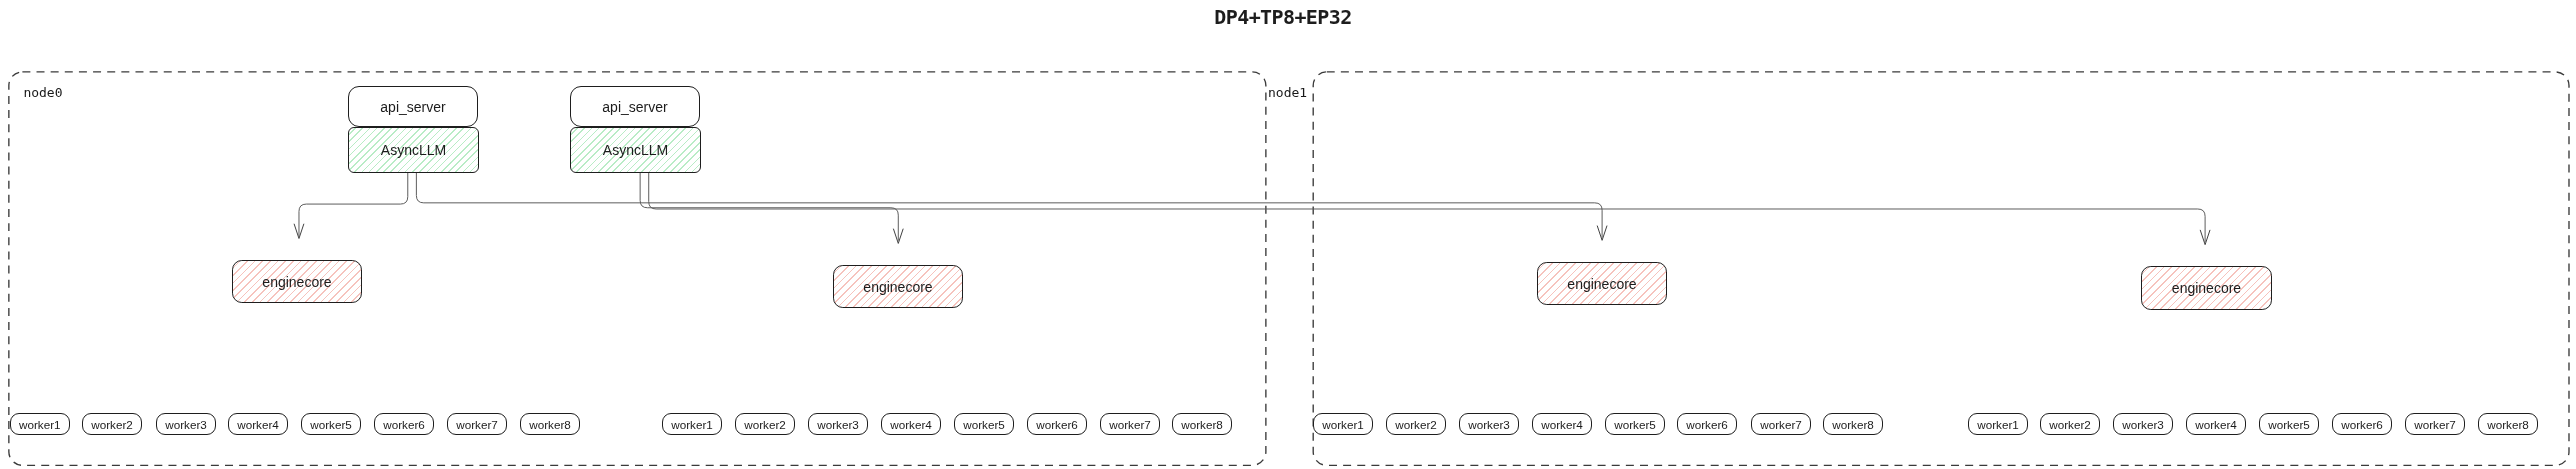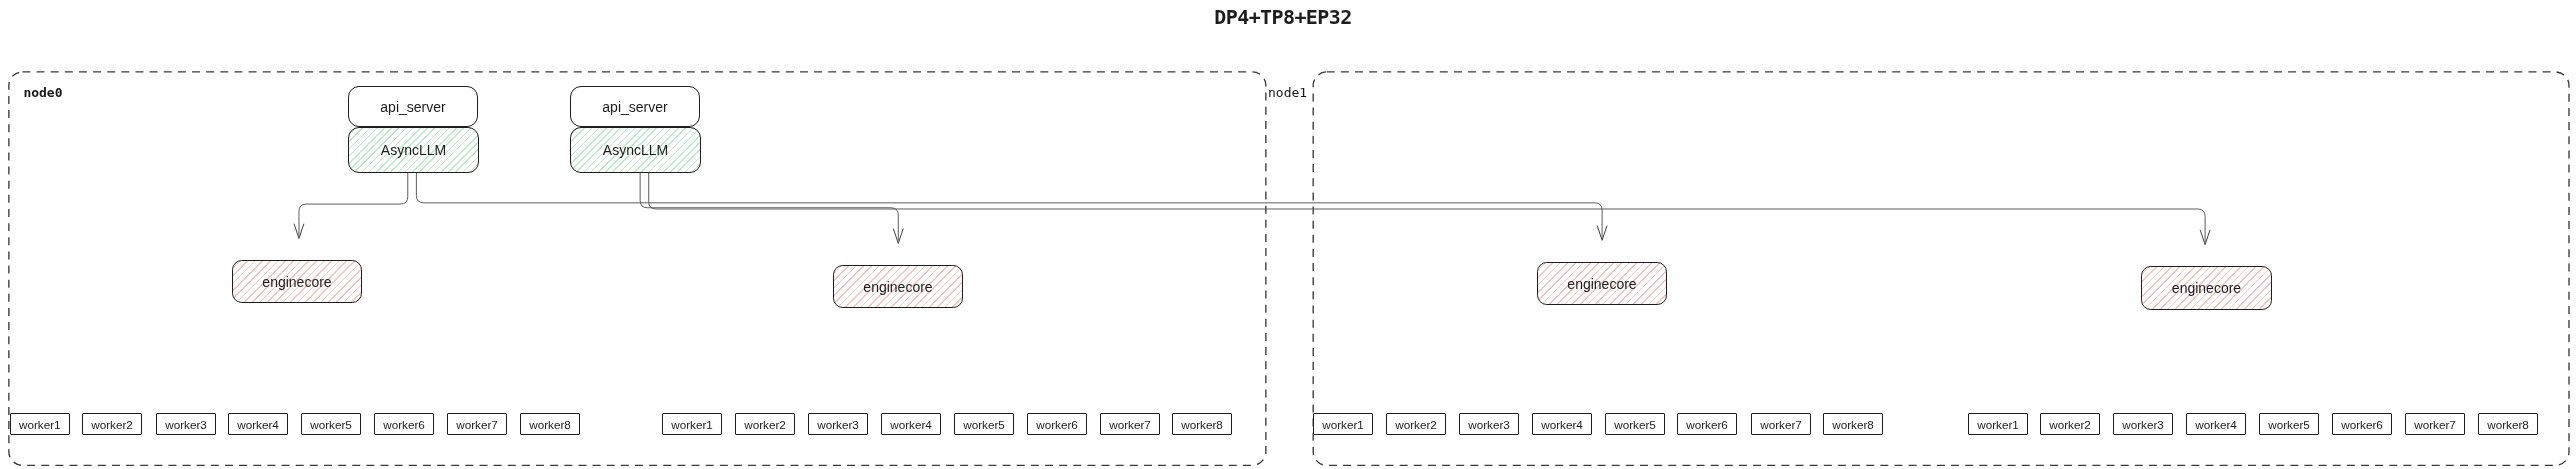--- a/index.html
+++ b/index.html
@@ -62,21 +62,21 @@
     display: flex;
     align-items: center;
     justify-content: center;
     font-size: 14px;
     color: #1c1c1c;
     background: #ffffff;
     white-space: nowrap;
   }
   .api-box { border-radius: 11px; }
   .llm-box {
-    border-radius: 11px;
+    border-radius: 6px;
     background:
       repeating-linear-gradient(135deg,
         rgba(255,255,255,0) 0px, rgba(255,255,255,0) 4px,
         var(--green-hatch, #b9ecc6) 4px, var(--green-hatch, #b9ecc6) 5.1px),
       #ffffff;
   }
   .engine-box {
     border-radius: 9.8px;
     background:
       repeating-linear-gradient(135deg,
@@ -85,21 +85,21 @@
       #ffffff;
     margin-top: 20px;
   }
   .worker {
     position: absolute;
     top: 413px;
     width: 60px;
     height: 22px;
     box-sizing: border-box;
     border: 1.5px solid var(--box-border, #1e1e1e);
-    border-radius: 1px;
+    border-radius: 9px;
     background: #ffffff;
     display: flex;
     align-items: center;
     justify-content: center;
     font-size: 11.7px;
     color: #1c1c1c;
     white-space: nowrap;
   }
 </style>
 </head>
@@ -117,21 +117,21 @@
     <path class="edge" d="M662,281 L662,320 Q662,332 650,332 L497,332 Q485,332 485,344 L485,383"></path>
     <path class="arrowhead" d="M477,364 L485,388 L493,364"></path>
     <path class="edge" d="M676,281 L676,318 Q676,330 688,330 L2593,330 Q2605,330 2605,342 L2605,386"></path>
     <path class="arrowhead" d="M2597,367 L2605,391 L2613,367"></path>
     <path class="edge" d="M1040,281 L1040,326 Q1040,338 1052,338 L1448,338 Q1460,338 1460,350 L1460,391"></path>
     <path class="arrowhead" d="M1452,372 L1460,396 L1468,372"></path>
     <path class="edge" d="M1054,281 L1054,328 Q1054,340 1066,340 L3574,340 Q3586,340 3586,352 L3586,393"></path>
     <path class="arrowhead" d="M3578,374 L3586,398 L3594,374"></path>
   </svg>
 
-  <div class="node-label" style="left:23.4px; top:85px;font-weight:bold;">node0</div>
+  <div class="node-label" style="left:23.4px; top:85px;">node0</div>
   <div class="node-label" style="left:1268px; top:85px;">node1</div>
 
   <div class="big-box api-box" style="left:348px; top:86px; width:130px; height:41px;">api_server</div>
   <div class="big-box llm-box" style="left:348px; top:127px; width:131px; height:46px;">AsyncLLM</div>
 
   <div class="big-box api-box" style="left:570px; top:86px; width:130px; height:41px;">api_server</div>
   <div class="big-box llm-box" style="left:570px; top:127px; width:131px; height:46px;">AsyncLLM</div>
 
   <div class="big-box engine-box" style="left:232px;  top:240px; width:130px; height:43px;">enginecore</div>
   <div class="big-box engine-box" style="left:833px; top:245px; width:130px; height:43px;">enginecore</div>

